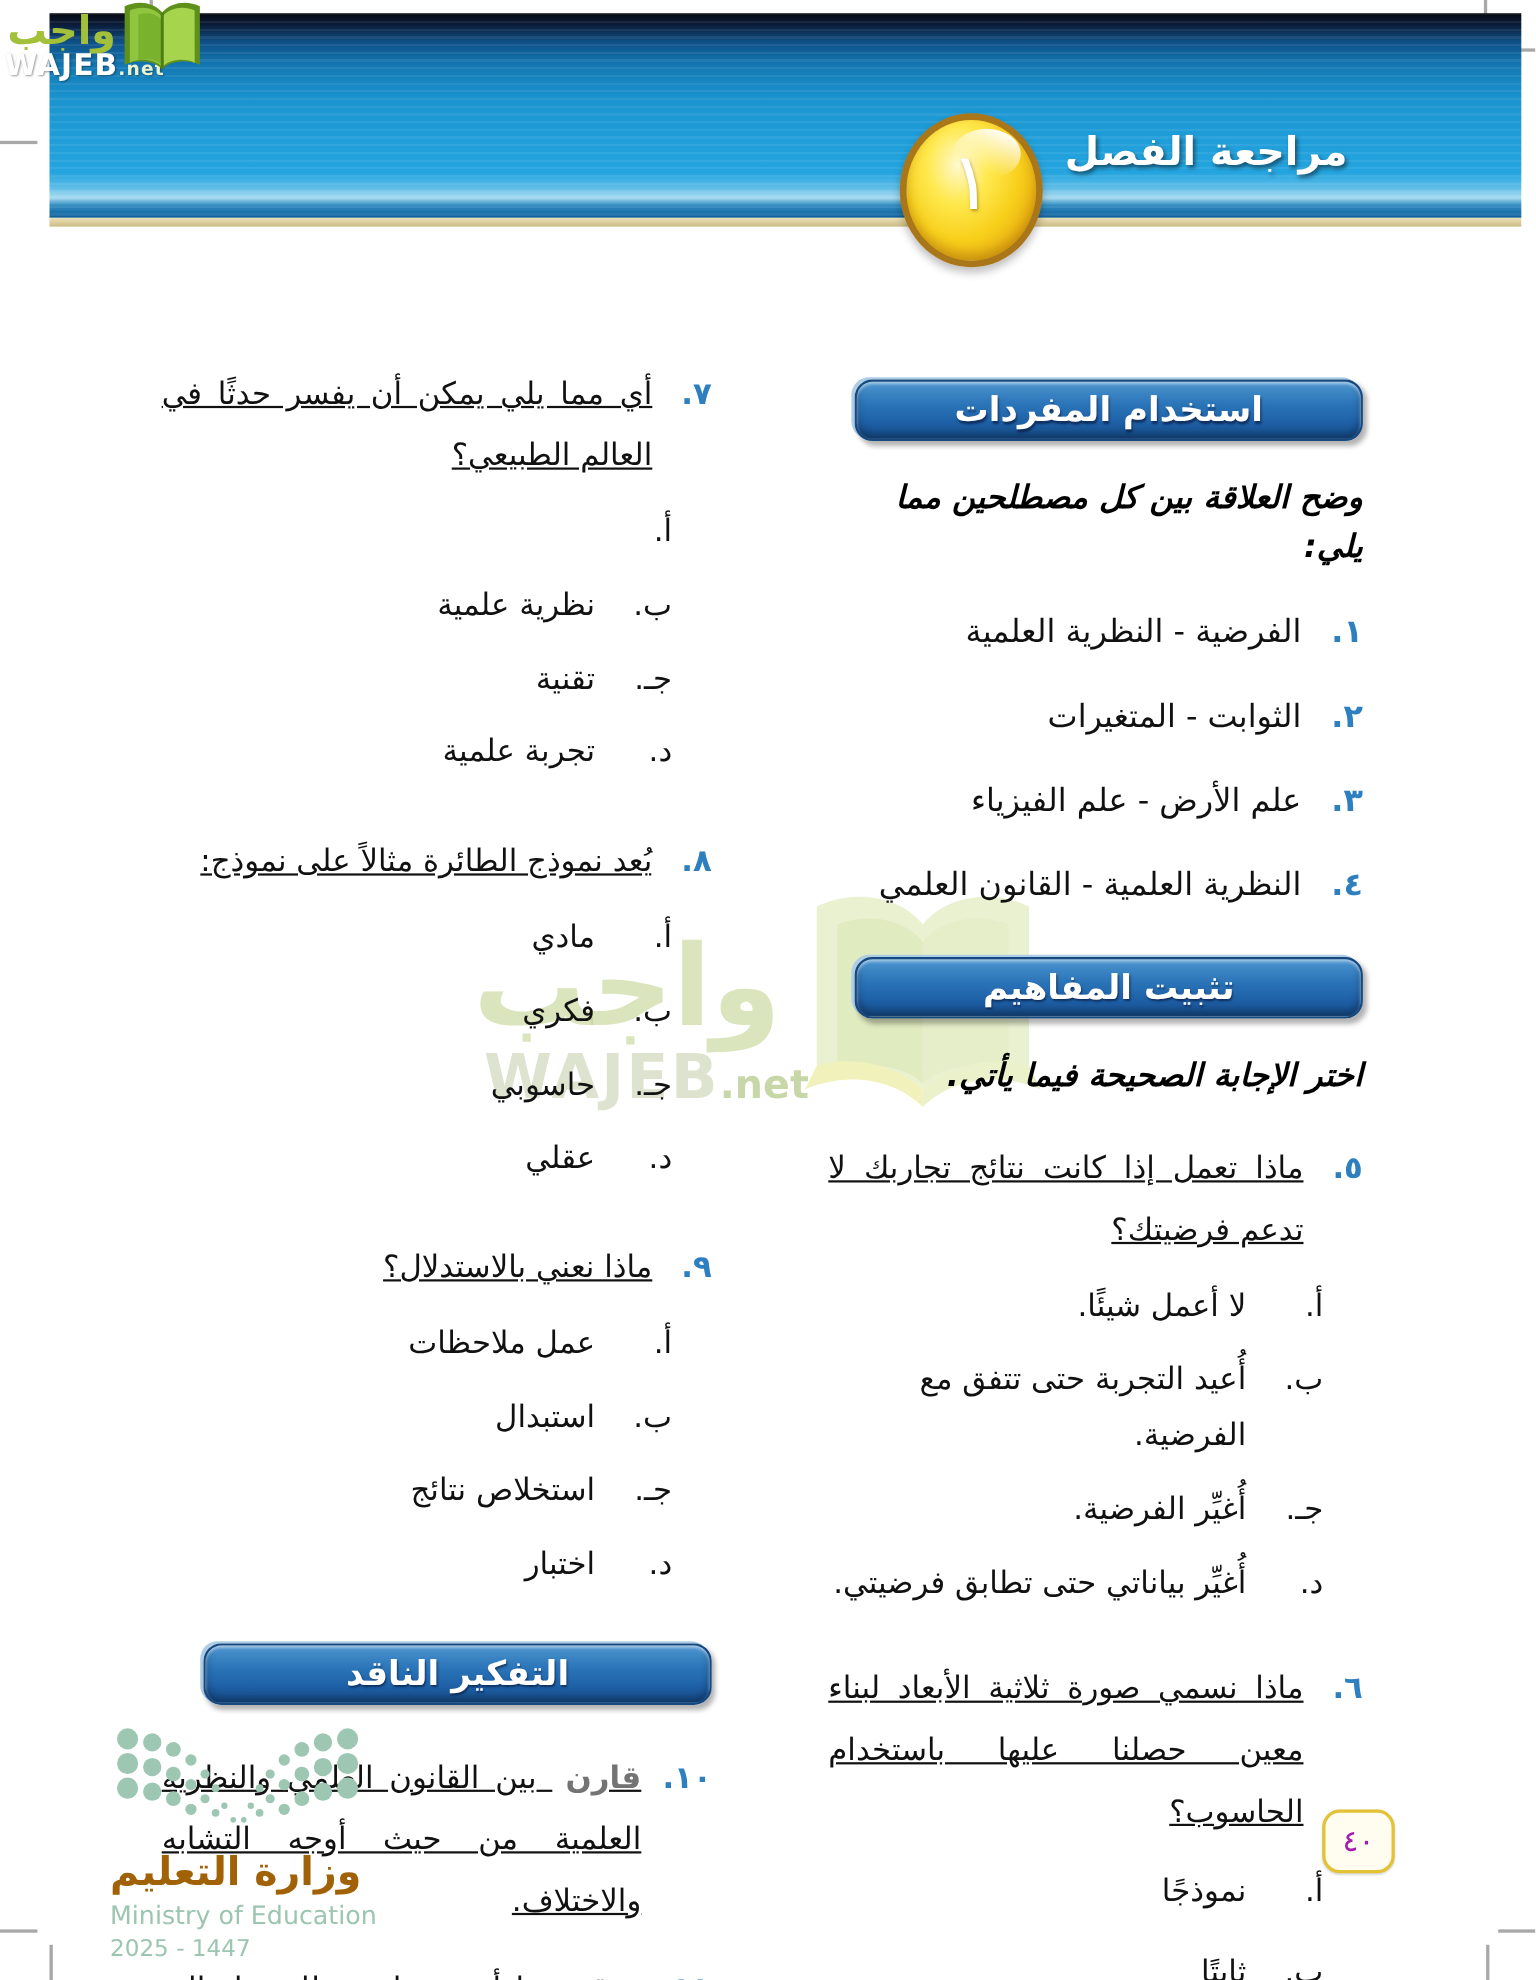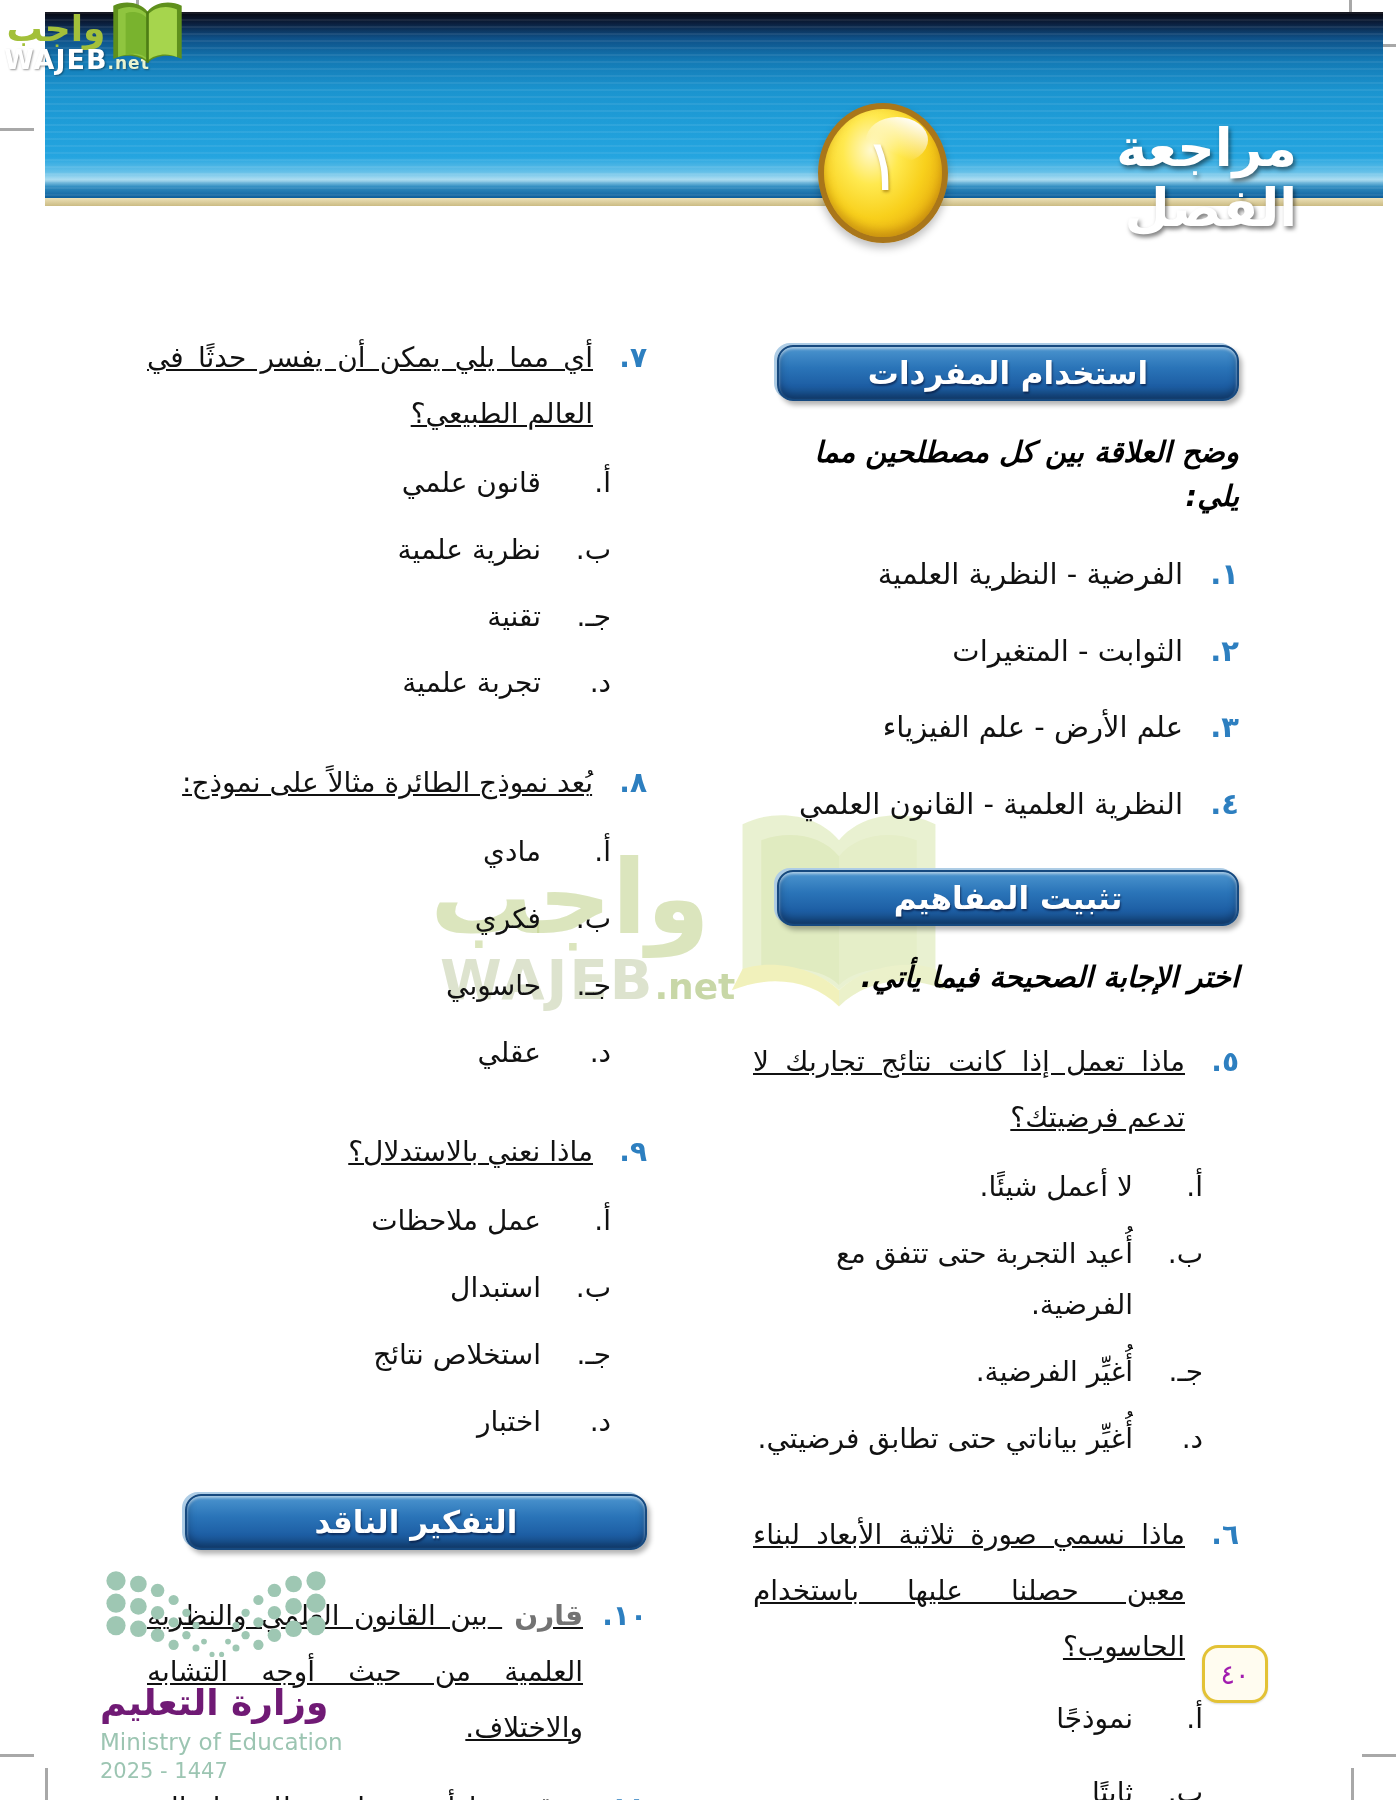--- a/index.html
+++ b/index.html
@@ -13,22 +13,22 @@
   
   .banner {
     position:absolute; left:45px; top:12px; width:1338px; height:186px;
     background:
       repeating-linear-gradient(180deg, rgba(255,255,255,0.07) 0px, rgba(255,255,255,0.07) 2px, rgba(0,0,0,0) 2px, rgba(0,0,0,0) 7px),
       linear-gradient(180deg,#06070f 0%,#0b1e3c 6%,#0e4f86 14%,#1379b4 26%,#1b94cf 42%,#1f9ed9 62%,#25a5e0 78%,#65c0e8 86%,#aadcf1 90%,#2f8cc0 94%,#0d5e9b 100%);
   }
   .tan-stripe { position:absolute; left:45px; top:198px; width:1338px; height:8px;
     background:linear-gradient(180deg,#ece1b8,#cbbb83); }
   .banner-title {
-    position:absolute; top:118px; left:1002px; width:295px;
-    color:#ffffff; font-size:52px; font-weight:700; text-align:right;
+    position:absolute; top:118px; left:968px; width:295px;
+    color:#ffffff; font-size:36px; font-weight:700; text-align:left;
     text-shadow:2px 3px 4px rgba(0,0,0,0.5); direction:rtl; z-index:4;
   }
   .chapter-oval {
     position:absolute; left:818px; top:103px; width:130px; height:140px; z-index:5;
     border-radius:50%;
     background:radial-gradient(ellipse at 40% 32%, #fff9d0 0%, #ffe94f 28%, #f8d01c 55%, #eab312 75%, #d79a10 100%);
     border:6px solid #a9761a;
     box-shadow:inset 0 -6px 10px rgba(160,100,10,0.45), 0 5px 8px rgba(0,0,0,0.25);
   }
   .oval-gloss {
@@ -87,21 +87,21 @@
   
   .watermark { position:absolute; left:420px; top:800px; width:560px; height:235px; z-index:1; }
   .wm-text { position:absolute; left:20px; top:50px; width:270px; text-align:center; }
   .wm-ar { font-size:102px; font-weight:700; color:rgba(190,208,134,0.55); direction:rtl; line-height:0.95; }
   .wm-en { font-size:56px; font-weight:700; color:rgba(188,200,158,0.5); letter-spacing:2px; }
   .wm-en .wm-tld { font-size:36px; color:rgba(176,198,130,0.7); letter-spacing:0; }
   .wm-book { position:absolute; left:285px; top:8px; opacity:0.6; }
 
   
   .ministry { position:absolute; left:100px; top:1568px; width:300px; z-index:2; }
-  .ministry-ar { margin-top:14px; font-size:36px; font-weight:700; color:#701a75; direction:rtl; text-align:left; }
+  .ministry-ar { margin-top:14px; font-size:36px; font-weight:700; color:#a16207; direction:rtl; text-align:left; }
   .ministry-en { margin-top:6px; font-size:23px; color:#9cc5b2; }
   .ministry-years { margin-top:4px; font-size:21px; color:#9cc5b2; }
 
   .page-badge { position:absolute; left:1202px; top:1645px; width:66px; height:58px; z-index:2;
     border:3px solid #e3c235; border-radius:16px; background:#fffcf0;
     display:flex; align-items:center; justify-content:center;
     font-size:27px; color:#a21caf; box-shadow:0 1px 2px rgba(0,0,0,0.15); }
 </style>
 </head>
 <body>
@@ -221,21 +221,20 @@
   </div>
 
   <div class="col-left">
 
     <div class="q-row" style="margin-top:0;">
       <span class="q-num">٧.</span>
       <span class="q-body">أي مما يلي يمكن أن يفسر حدثًا في العالم الطبيعي؟</span>
     </div>
     <div class="opt">
       <span class="opt-letter">أ.</span>
-      <span class="opt-text">قانون علمي</span>
     </div>
     <div class="opt">
       <span class="opt-letter">ب.</span>
       <span class="opt-text">نظرية علمية</span>
     </div>
     <div class="opt">
       <span class="opt-letter">جـ.</span>
       <span class="opt-text">تقنية</span>
     </div>
     <div class="opt">

